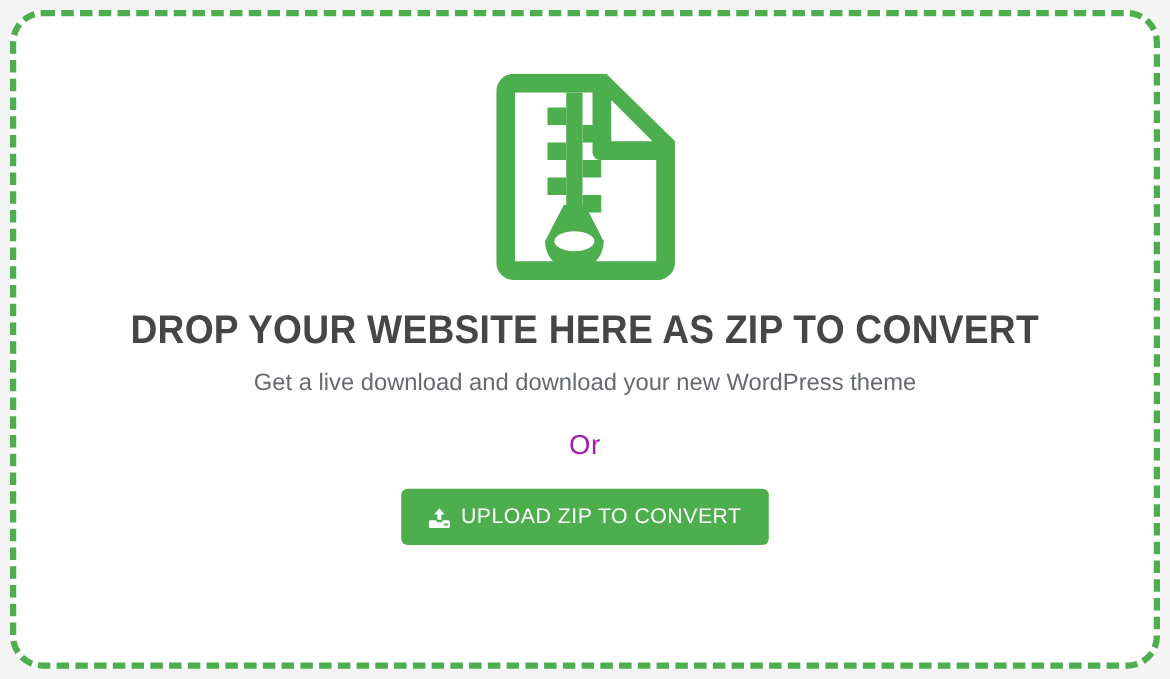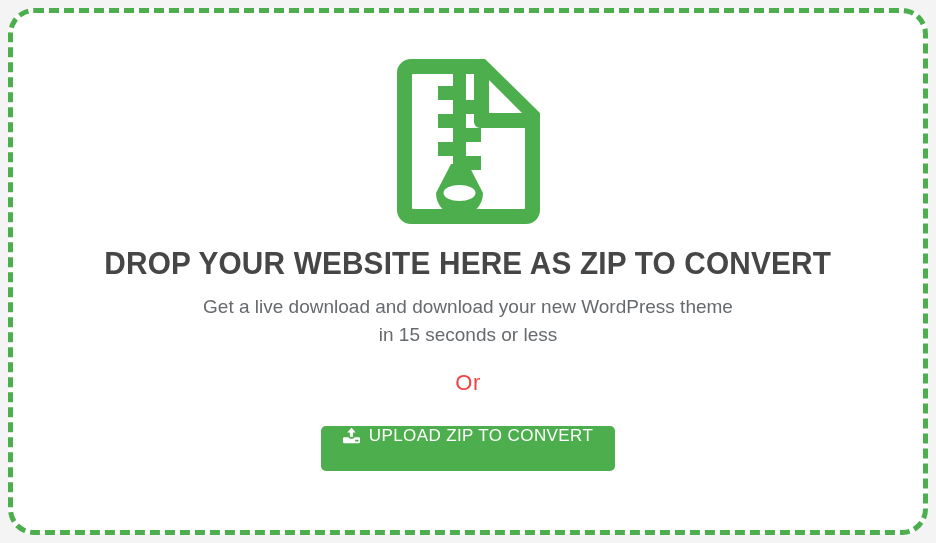--- a/index.html
+++ b/index.html
@@ -58,34 +58,34 @@
     margin-top: 12px;
     font-size: 19px;
     font-weight: normal;
     color: #666a6e;
     text-align: center;
     line-height: 1.45;
   }
 
   
   .or-text {
-    margin: 8px;
+    margin: 0;
     margin-top: 22px;
     font-size: 22px;
     font-weight: normal;
-    color: #ef4444;
+    color: #a21caf;
     text-align: center;
     letter-spacing: 0.5px;
   }
 
   
   .upload-button {
     margin-top: 22px;
     display: inline-flex;
-    align-items: flex-start;
+    align-items: center;
     justify-content: center;
     gap: 9px;
     height: 45px;
     padding: 0 22px;
     background: #4cae4c;
     border: none;
     border-radius: 5px;
     color: #ffffff;
     font-family: "Liberation Sans", sans-serif;
     font-size: 17px;
@@ -127,21 +127,20 @@
 
     <path fill="#4cae4c" d="M54 105 H71 L86 134 A23 23 0 0 1 39 134 Z"></path>
 
     <ellipse cx="62.5" cy="134" rx="16" ry="8" fill="#ffffff"></ellipse>
   </svg>
 
   <h1 class="headline">DROP YOUR WEBSITE HERE AS ZIP TO CONVERT</h1>
 
   <p class="subtitle">
     <span>Get a live download and download your new WordPress theme</span><br>
-    <span>in 15 seconds or less</span>
   </p>
 
   <p class="or-text">Or</p>
 
   <button class="upload-button">
     <svg class="upload-icon" viewBox="0 0 16 16" aria-hidden="true">
       <path fill="#ffffff" d="M8 0.6 L12 5.2 H9.5 V9.2 H6.5 V5.2 H4 Z"></path>
       <path fill="#ffffff" d="M1.2 9.6 H5.3 L6.3 11.1 H9.7 L10.7 9.6 H14.8 A1.2 1.2 0 0 1 16 10.8 V14.2 A1.2 1.2 0 0 1 14.8 15.4 H1.2 A1.2 1.2 0 0 1 0 14.2 V10.8 A1.2 1.2 0 0 1 1.2 9.6 Z"></path>
       <rect x="11.4" y="12.1" width="3.2" height="1.5" rx="0.4" fill="#4cae4c"></rect>
     </svg>

